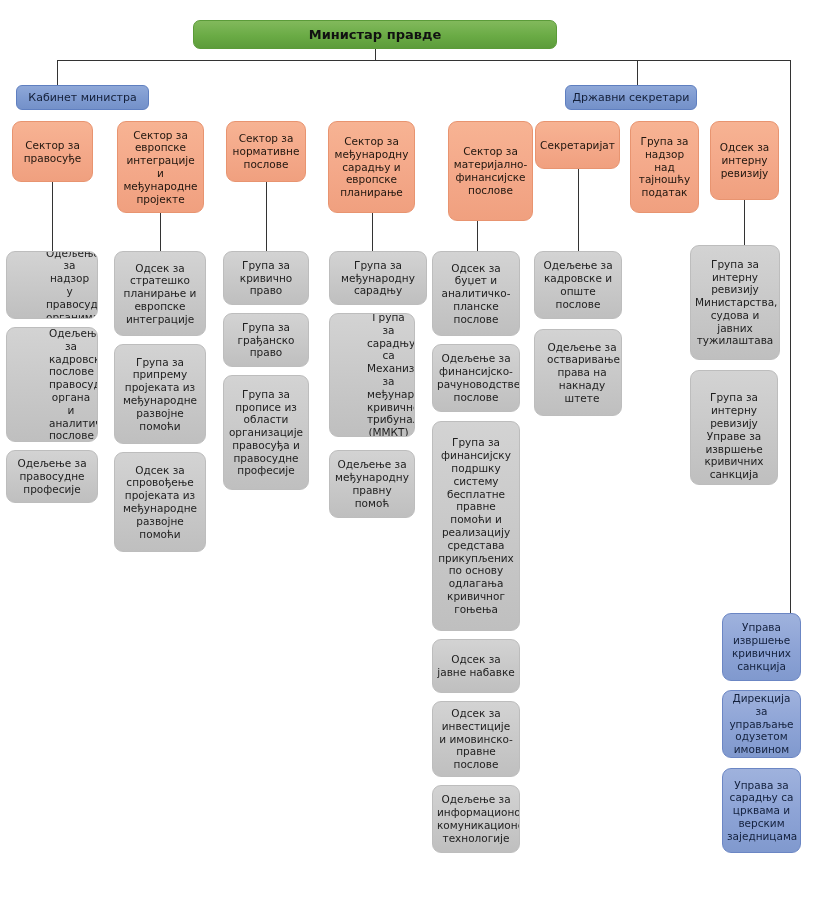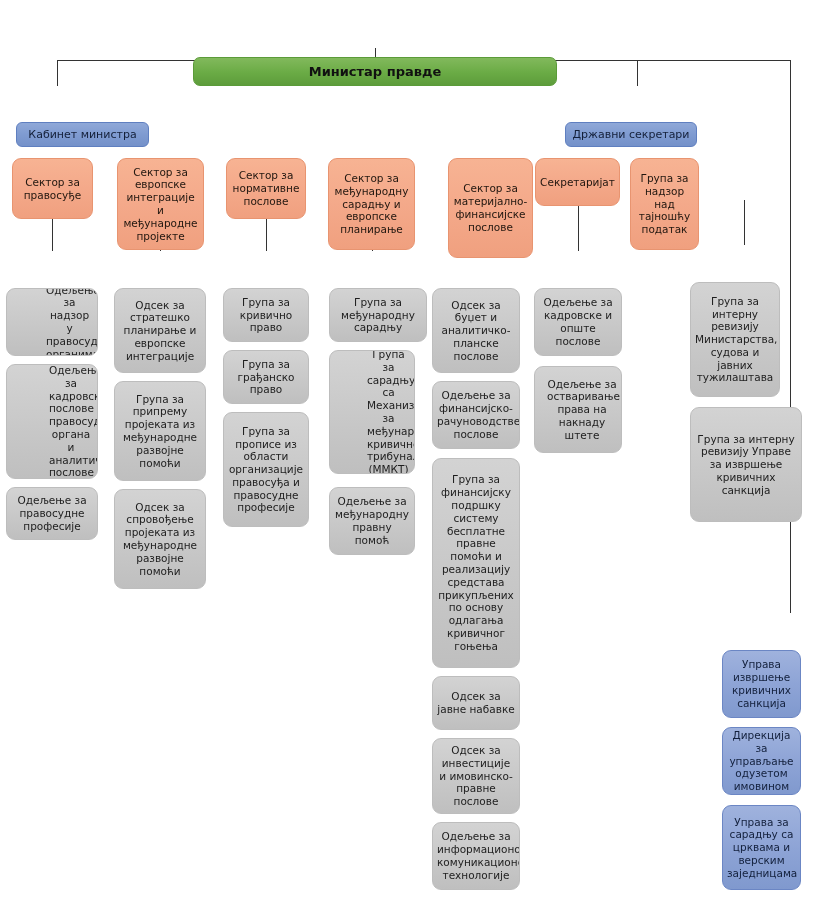--- a/index.html
+++ b/index.html
@@ -20,21 +20,20 @@
     box-sizing: border-box;
     display: flex;
     align-items: center;
     justify-content: center;
     text-align: center;
     border-radius: 9px;
     line-height: 1.22;
     color: #1a1a1a;
     padding: 3px 4px;
     overflow: hidden;
-    margin-top: 37px;
   }
   .node span { display: block; width: 100%; }
 
   
   .n-root {
     background: linear-gradient(180deg, #82b95c 0%, #6aab45 55%, #5d9c3b 100%);
     border: 1px solid #5b9b39;
     color: #111111;
     font-weight: bold;
     font-size: 13px;
@@ -130,20 +129,23 @@
   </div>
   <div class="node n-orange" style="left:448px; top:121px; width:85px; height:100px;">
     <span>Сектор за материјално-финансијске послове</span>
   </div>
   <div class="node n-orange" style="left:535px; top:121px; width:85px; height:48px;">
     <span>Секретаријат</span>
   </div>
   <div class="node n-orange" style="left:630px; top:121px; width:69px; height:92px;">
     <span>Група за надзор над тајношћу податак</span>
   </div>
+  <div class="node n-orange" style="left:710px; top:121px; width:69px; height:79px;">
+    <span>Одсек за интерну ревизију</span>
+  </div>
 
   <div class="node n-gray" style="left:6px; top:251px; width:92px; height:68px;padding-left:39px;">
     <span>Одељење за надзор у правосудним органима</span>
   </div>
   <div class="node n-gray" style="left:6px; top:327px; width:92px; height:115px;padding-left:42px;">
     <span>Одељење за кадровске послове правосудних органа и аналитичке послове</span>
   </div>
   <div class="node n-gray" style="left:6px; top:450px; width:92px; height:53px;">
     <span>Одељење за правосудне професије</span>
   </div>
@@ -200,21 +202,21 @@
   <div class="node n-gray" style="left:534px; top:251px; width:88px; height:68px;">
     <span>Одељење за кадровске и опште послове</span>
   </div>
   <div class="node n-gray" style="left:534px; top:329px; width:88px; height:87px;padding-left:12px;">
     <span>Одељење за остваривање права на накнаду штете</span>
   </div>
 
   <div class="node n-gray" style="left:690px; top:245px; width:90px; height:115px;">
     <span>Група за интерну ревизију Министарства, судова и јавних тужилаштава</span>
   </div>
-  <div class="node n-gray" style="left:690px; top:370px; width:112px; height:115px;">
+  <div class="node n-gray" style="left:690px; top:370px; width:88px; height:115px;align-items:flex-end;">
     <span>Група за интерну ревизију Управе за извршење кривичних санкција</span>
   </div>
 
   <div class="node n-agency" style="left:722px; top:613px; width:79px; height:68px;">
     <span>Управа извршење кривичних санкција</span>
   </div>
   <div class="node n-agency" style="left:722px; top:690px; width:79px; height:68px;">
     <span>Дирекција за управљање одузетом имовином</span>
   </div>
   <div class="node n-agency" style="left:722px; top:768px; width:79px; height:85px;">

